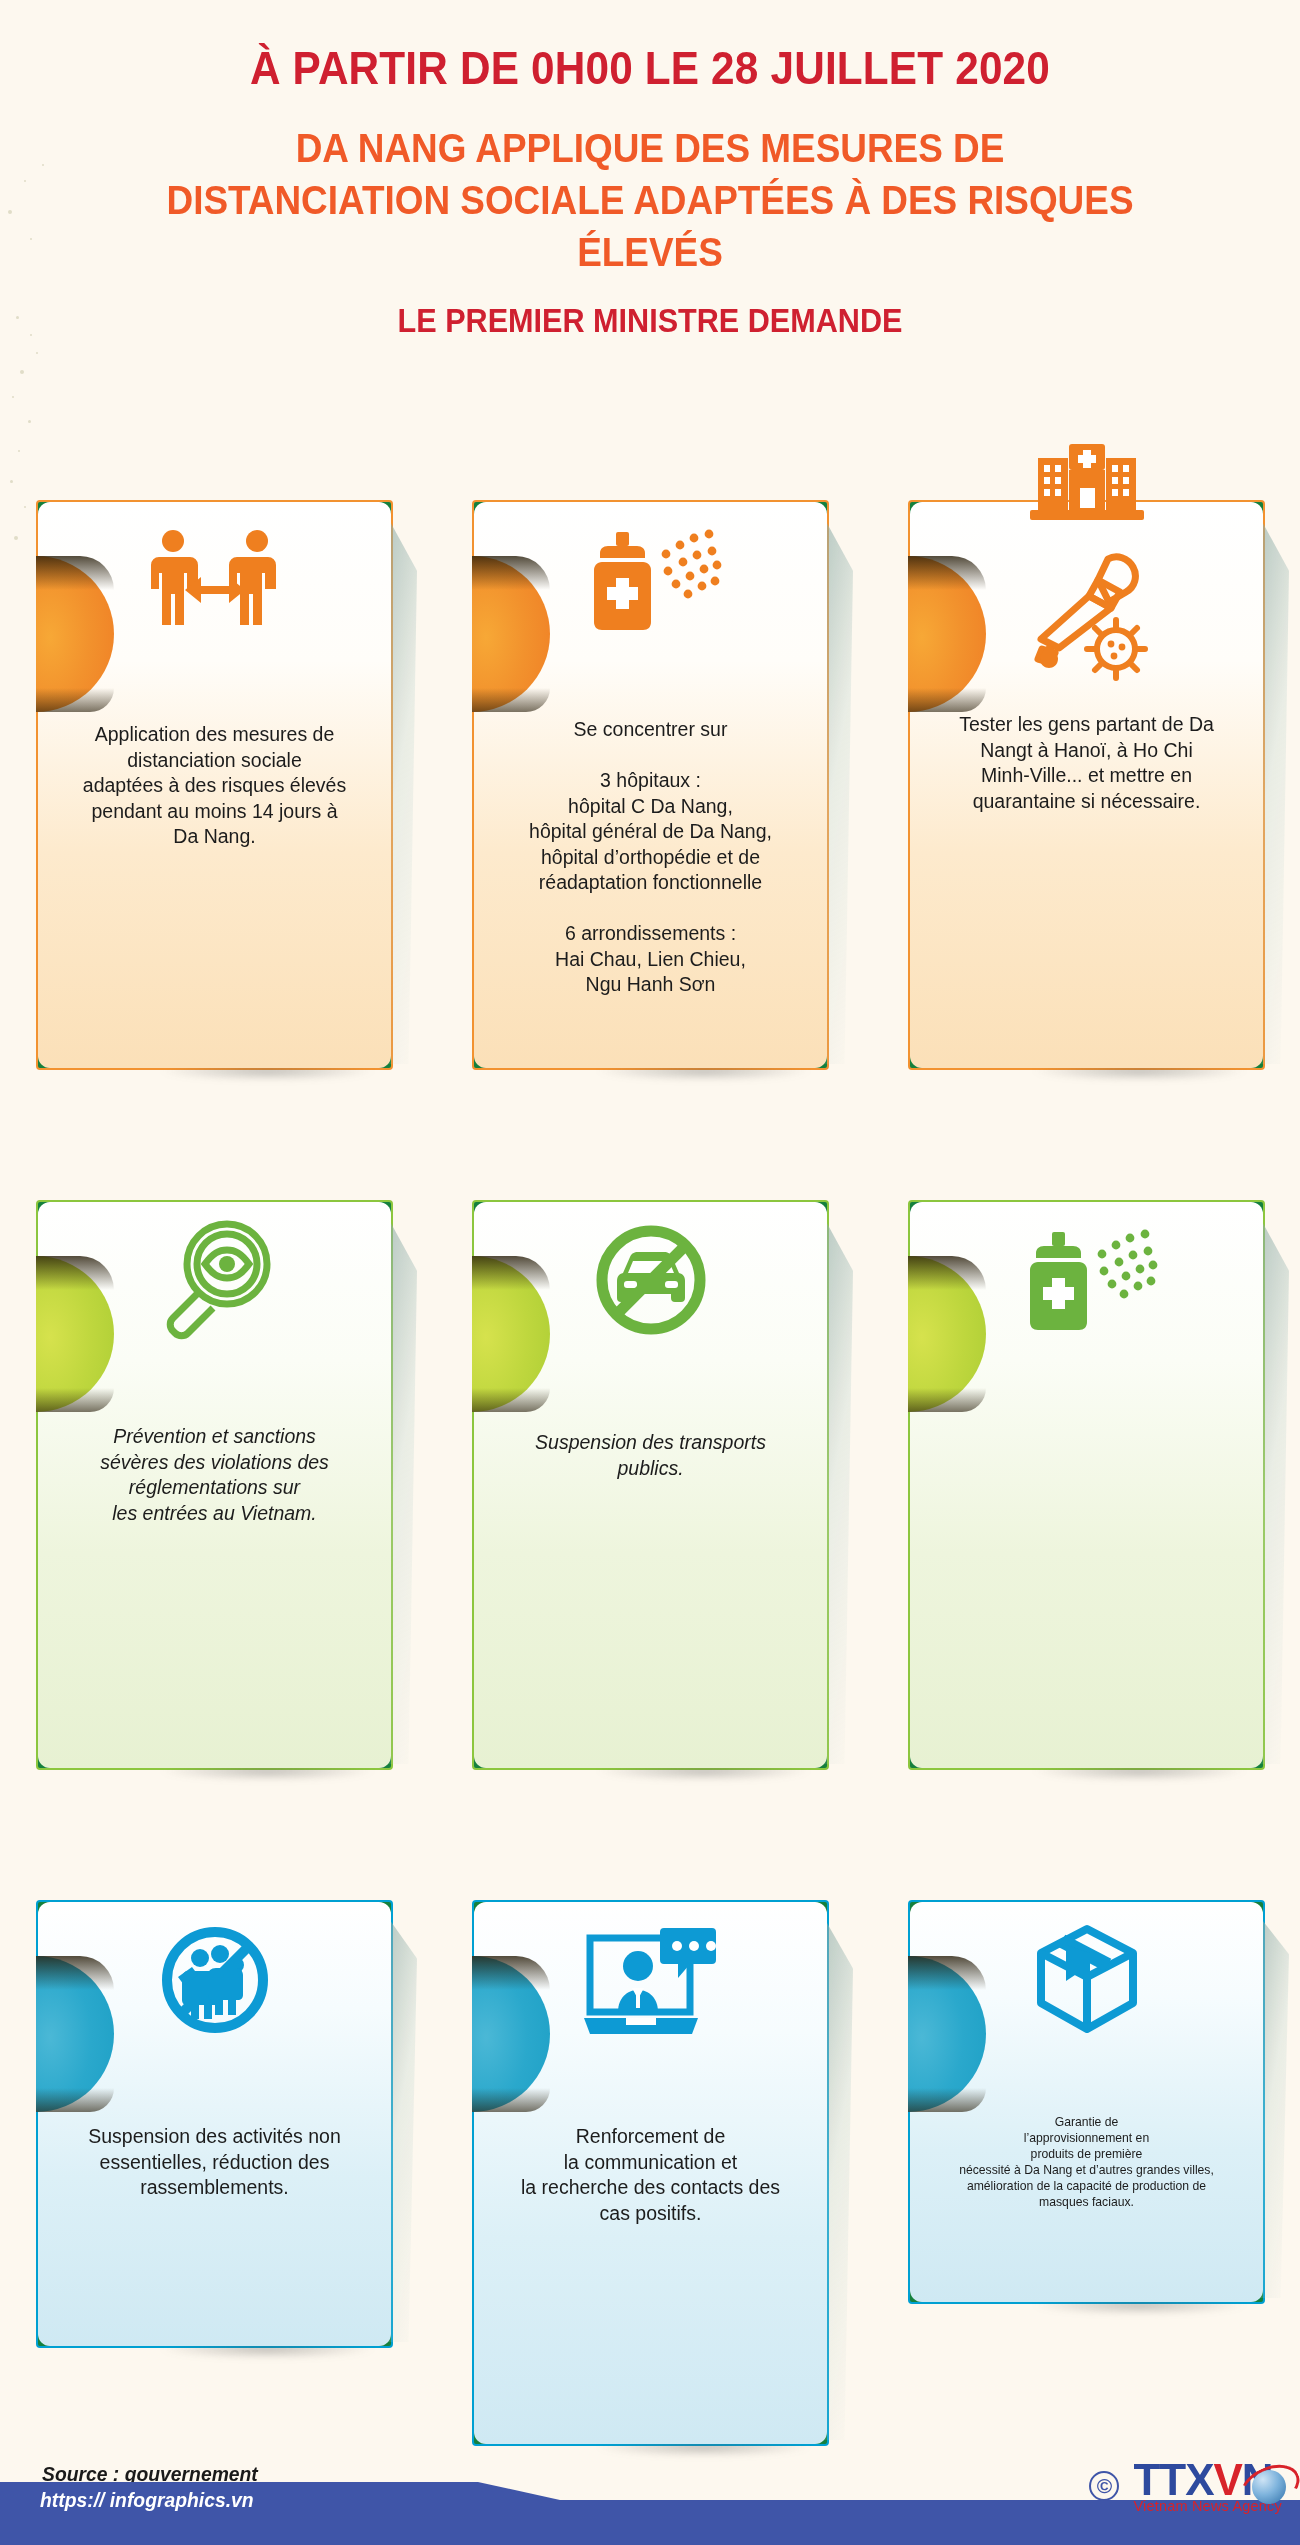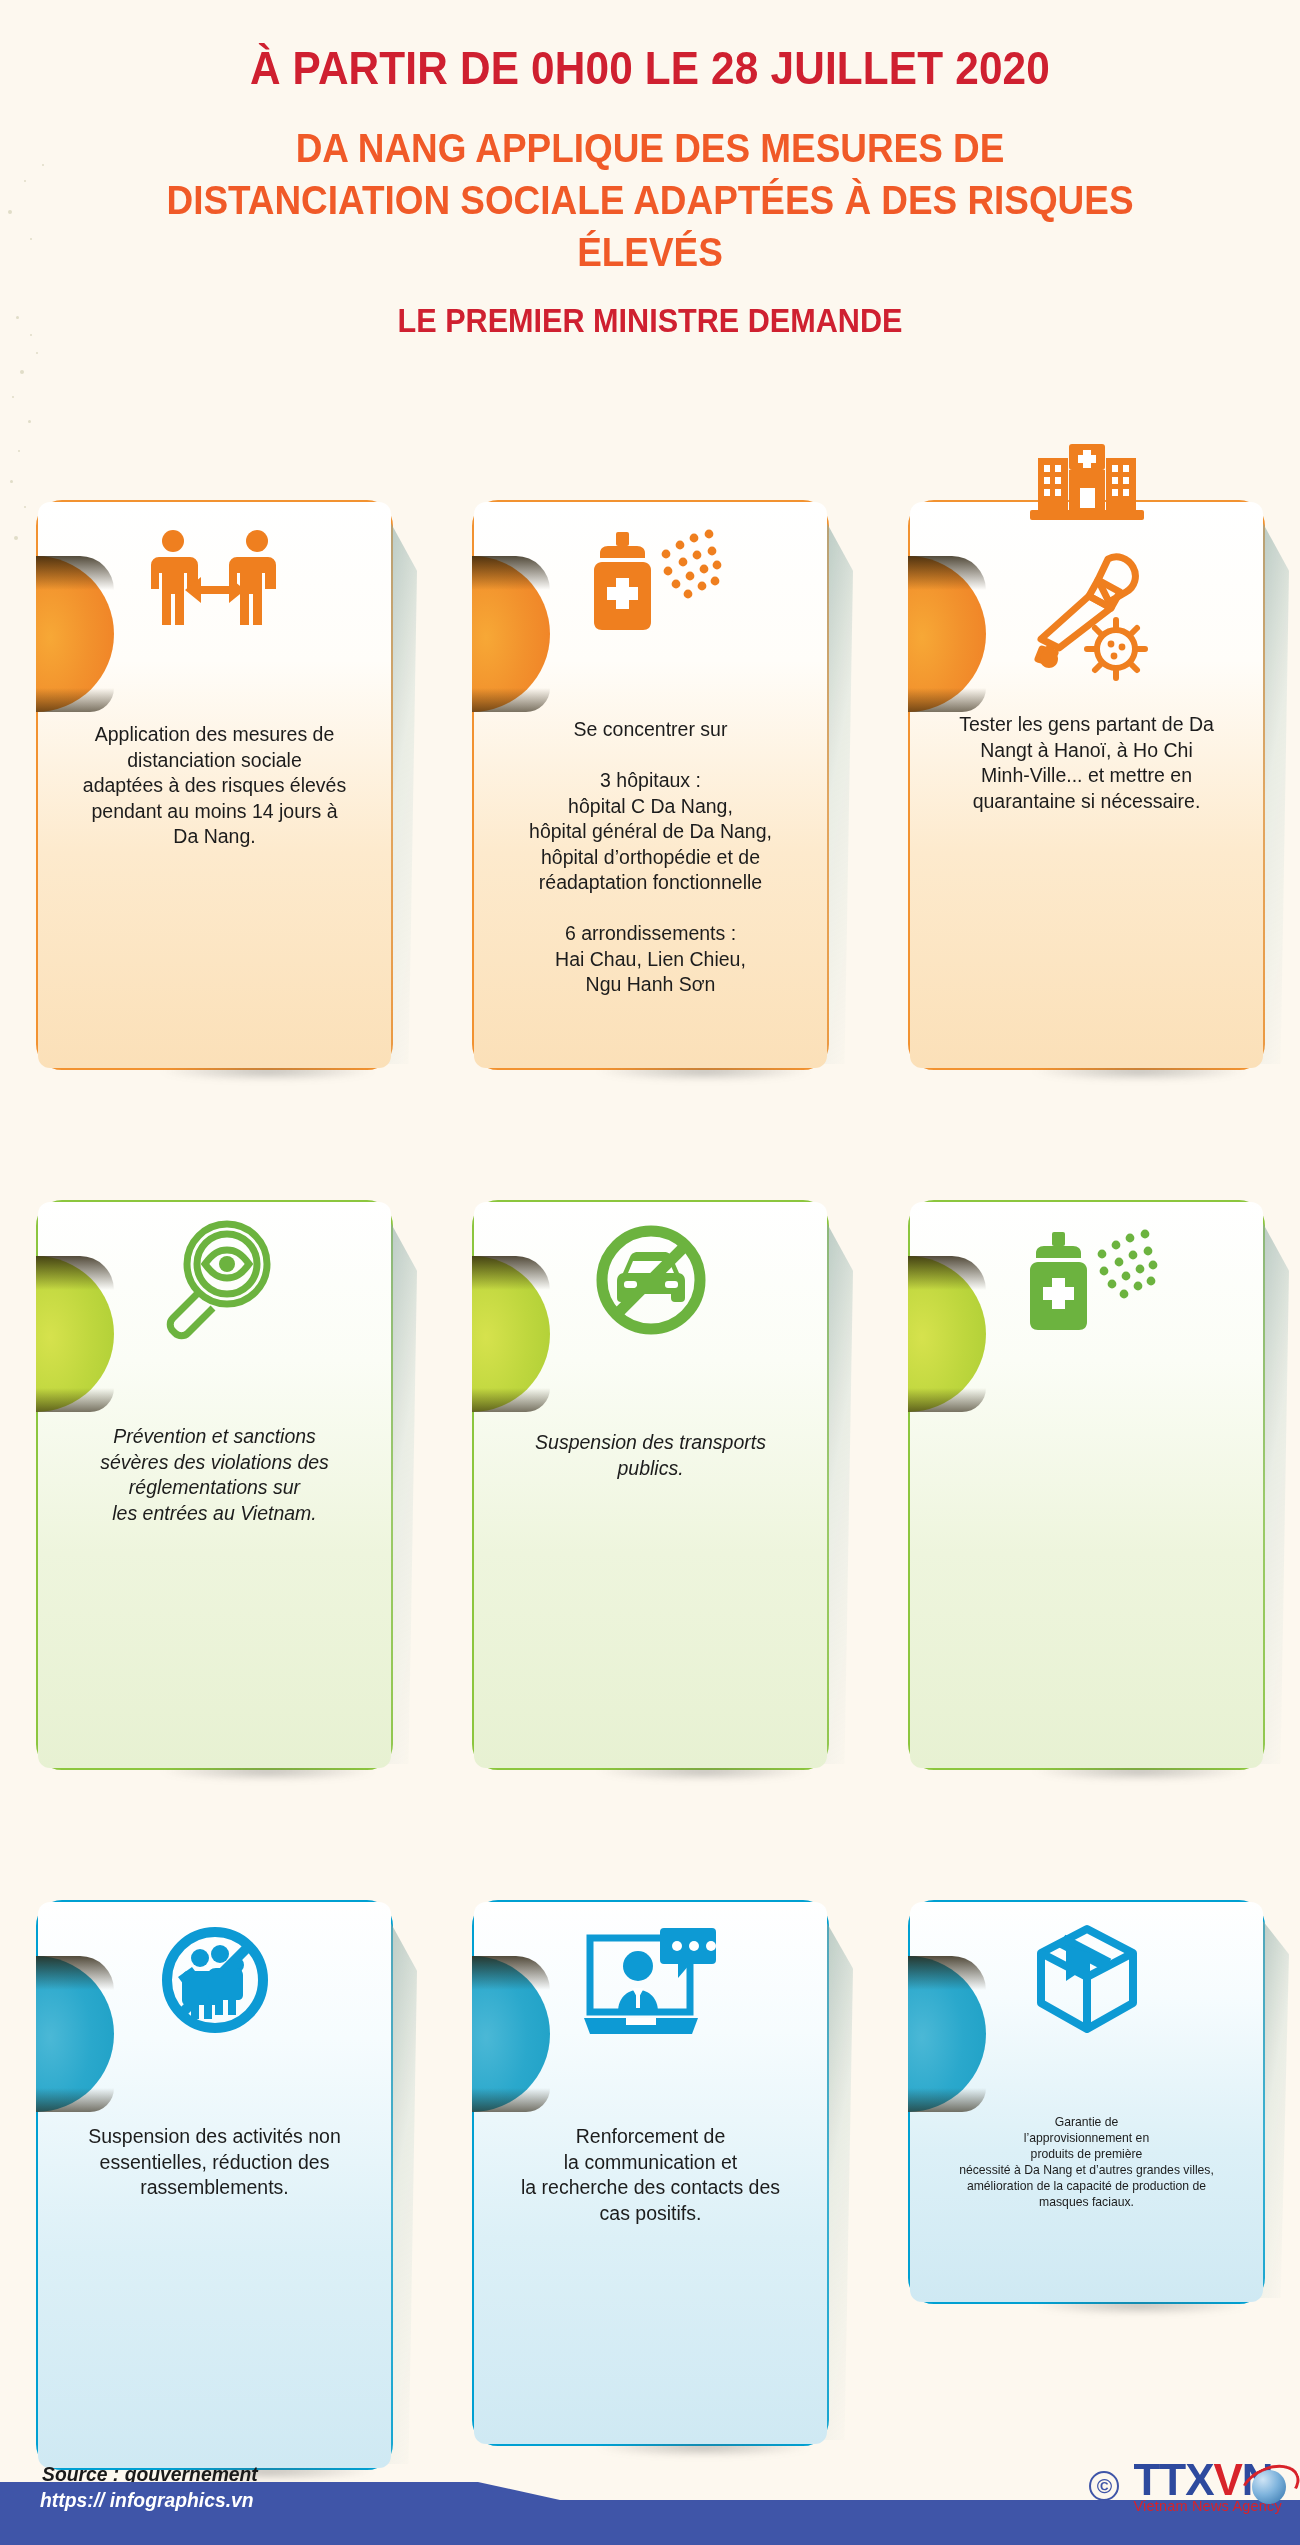--- a/index.html
+++ b/index.html
@@ -45,22 +45,22 @@
   .t2 {
     color:#f05a28; font-size:41px; line-height:48px; margin-top:30px;
     font-weight:bold; transform:scaleX(.9); transform-origin:center;
   }
   .t3 { color:#cf2030; font-size:34px; line-height:40px; margin-top:24px;
         font-weight:bold; transform:scaleX(.9); transform-origin:center; }
 
   
   .grid { position:absolute; left:0; top:0; width:1300px; }
   .card {
-    position:absolute; width:357px; border-radius:26px;
-    border:2px solid #f29230; background:#a16207;
+    position:absolute; width:357px; border-radius:4px;
+    border:2px solid #f29230; background:#15803d;
     overflow:visible;
   }
   .card .inner {
     position:absolute; inset:0; border-radius:12px; overflow:hidden;
   }
   .card.orange .inner { background:linear-gradient(180deg,#ffffff 0%, #fffdf9 28%, #fdeacd 62%, #fbe0b8 100%); }
   .card.green  .inner { background:linear-gradient(180deg,#ffffff 0%, #fbfdf6 28%, #eef5dd 62%, #e7f1d2 100%); }
   .card.blue   .inner { background:linear-gradient(180deg,#ffffff 0%, #f6fcfe 24%, #dcf0f7 62%, #cfe9f3 100%); }
   .card.green  { border-color:#8cc63e;font-style:italic; }
   .card.blue   { border-color:#00a0d2; }
@@ -374,21 +374,21 @@
               <circle cx="114" cy="52" r="4.4"></circle>
               <circle cx="128" cy="45" r="4.4"></circle>
               <circle cx="141" cy="41" r="4.4"></circle>
           <circle cx="112" cy="70" r="4.4"></circle>
               <circle cx="126" cy="62" r="4.4"></circle>
               <circle cx="139" cy="57" r="4.4"></circle>
         </g>
       </svg>
         </div>
       </div>
-      <div class="card blue" style="left: 36px; top: 1900px; height: 570px;">
+      <div class="card blue" style="left: 36px; top: 1900px; height: 448px;">
         <div class="sliver"></div>
        <div class="footshadow"></div>
        <div class="inner"></div>
        <div class="tab"></div>
 
        <div class="icon-slot" style="">
           <svg width="118" height="118" viewBox="0 0 118 118">
         <circle cx="59" cy="59" r="48" fill="none" stroke="#0d9ad4" stroke-width="10"></circle>
         <g fill="#0d9ad4">
           <circle cx="44" cy="37" r="9"></circle>

